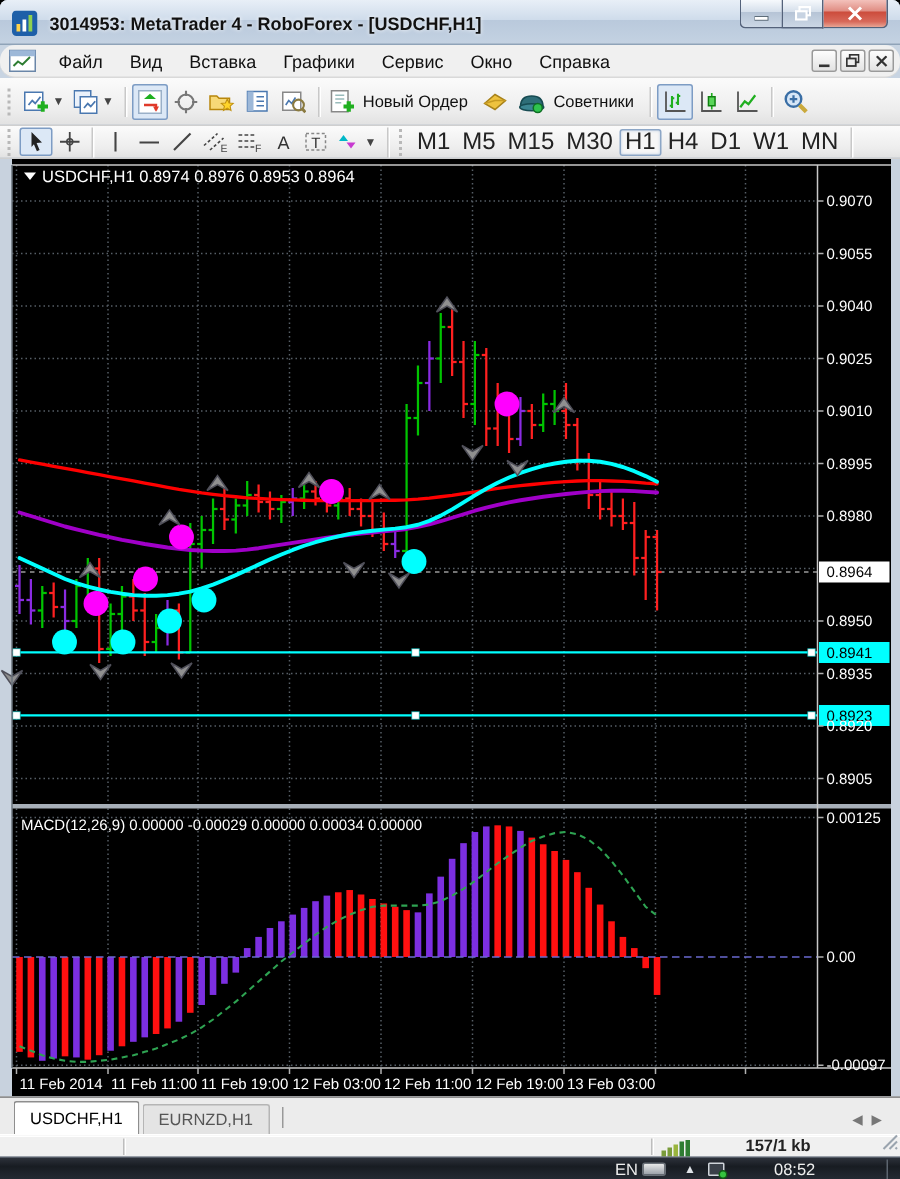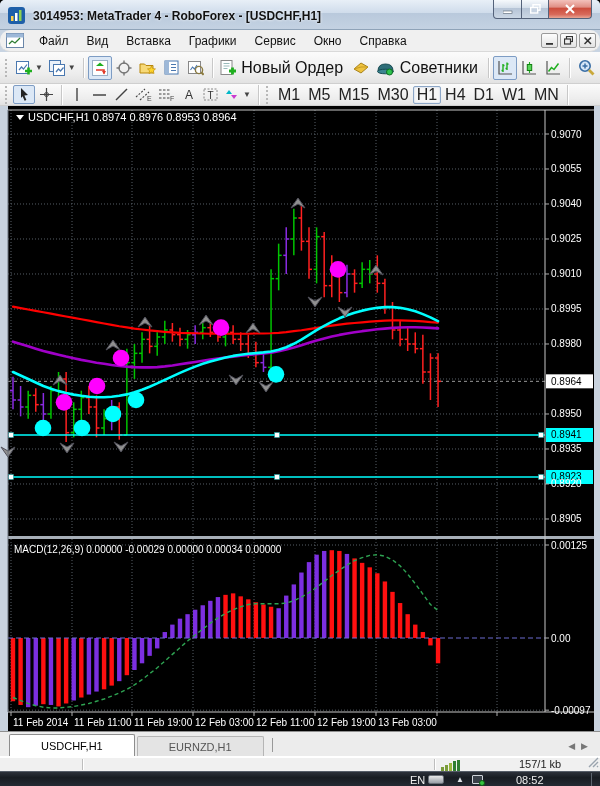--- a/index.html
+++ b/index.html
@@ -36,47 +36,47 @@
   .tb { background:linear-gradient(#fbfbfb,#ededed 70%,#e2e2e2); border-bottom:1px solid #cfcfcf;
     display:flex; align-items:center; padding:0 2px; }
   .tb1 { height:32px; }
   .tb2 { height:22px; }
   .grip { width:5px; height:18px; border-left:2px dotted #b8b8b8; margin:0 3px; }
   .tsep { width:1px; height:20px; background:#c8c8c8; margin:0 4px; box-shadow:1px 0 0 #fff; }
   .tbtn { min-width:24px; height:24px; display:flex; align-items:center; justify-content:center;
     border:1px solid transparent; border-radius:2px; padding:0 2px; }
   .tb2 .tbtn { height:19px; min-width:22px; }
   .tbtn.pressed { background:#dce8f6; border:1px solid #7d9cc4; }
-  .tbtn .lbl { font-size:16px; color:#111; margin-left:5px; margin-right:3px; white-space:nowrap; }
+  .tbtn .lbl { font-size:11px; color:#111; margin-left:5px; margin-right:3px; white-space:nowrap; }
   .caret { font-size:8px; color:#444; margin-left:2px; }
   .tfbtn { font-size:16px; color:#222; min-width:27px; height:18px; display:flex; align-items:center;
     justify-content:center; border:1px solid transparent; border-radius:2px; padding:0 3px; }
   .tfbtn.pressed { background:#f6f6f6; border:1px solid #8ca6c6; box-shadow:inset 0 0 2px #b9cbe2; }
 
   
   .chart-area { height:625px; position:relative; background:#000; }
   #chart-svg { position:absolute; left:0; top:0; }
 
   
   .tabbar { height:25px; background:#ececec; border-top:1px solid #8f8f8f; display:flex;
     align-items:flex-end; padding:0 0 0 9px; position:relative; }
-  .tab { height:20px; display:flex; align-items:center; padding:0 31px; font-size:11px;
+  .tab { height:20px; display:flex; align-items:center; padding:0 10px; font-size:11px;
     border:1px solid #8e8e8e; border-bottom:none; border-radius:2px 2px 0 0; }
   .tab.active { background:#fff; color:#000; position:relative; z-index:2; height:22px; }
   .tab.inactive { background:#e4e4e4; color:#555; border-color:#b5b5b5; margin-left:2px; }
   .tab-extra-sep { width:1px; height:14px; background:#999; margin:0 0 4px 8px; }
   .tab-arrows { position:absolute; right:6px; bottom:5px; font-size:9px; color:#777; letter-spacing:6px; }
 
   
   .statusbar { height:15px; background:#f0f0f0; border-top:1px solid #fff;
     box-shadow:inset 0 1px 0 #fff; position:relative; font-size:11px; color:#222; }
   .sb-div { position:absolute; top:2px; width:1px; height:11px; background:#bdbdbd; box-shadow:1px 0 0 #fff; }
   .signal-bars { position:absolute; left:441px; top:3px; display:flex; align-items:flex-end; gap:1px; }
   .signal-bars i { display:block; width:3px; }
-  .sb-traffic { position:absolute; left:519px; top:1px; }
+  .sb-traffic { position:absolute; left:497px; top:1px;font-weight:bold; }
   .sb-grip { position:absolute; right:1px; bottom:1px; }
 
   
   .taskbar { height:15px; background:linear-gradient(#2c313a,#181c22 40%,#242a33);
     border-top:1px solid #565d68; position:relative; color:#eee; font-size:11px; }
   .tk { position:absolute; top:0; height:15px; display:flex; align-items:center; }
   .kb-icon { width:16px; height:9px; background:linear-gradient(#e8e8e8,#9aa0a8);
     border:1px solid #6a7078; border-radius:2px; }
   .net-icon { width:11px; height:9px; border:1px solid #cfd4da; border-radius:1px;
     background:#3a4049; position:relative; }

